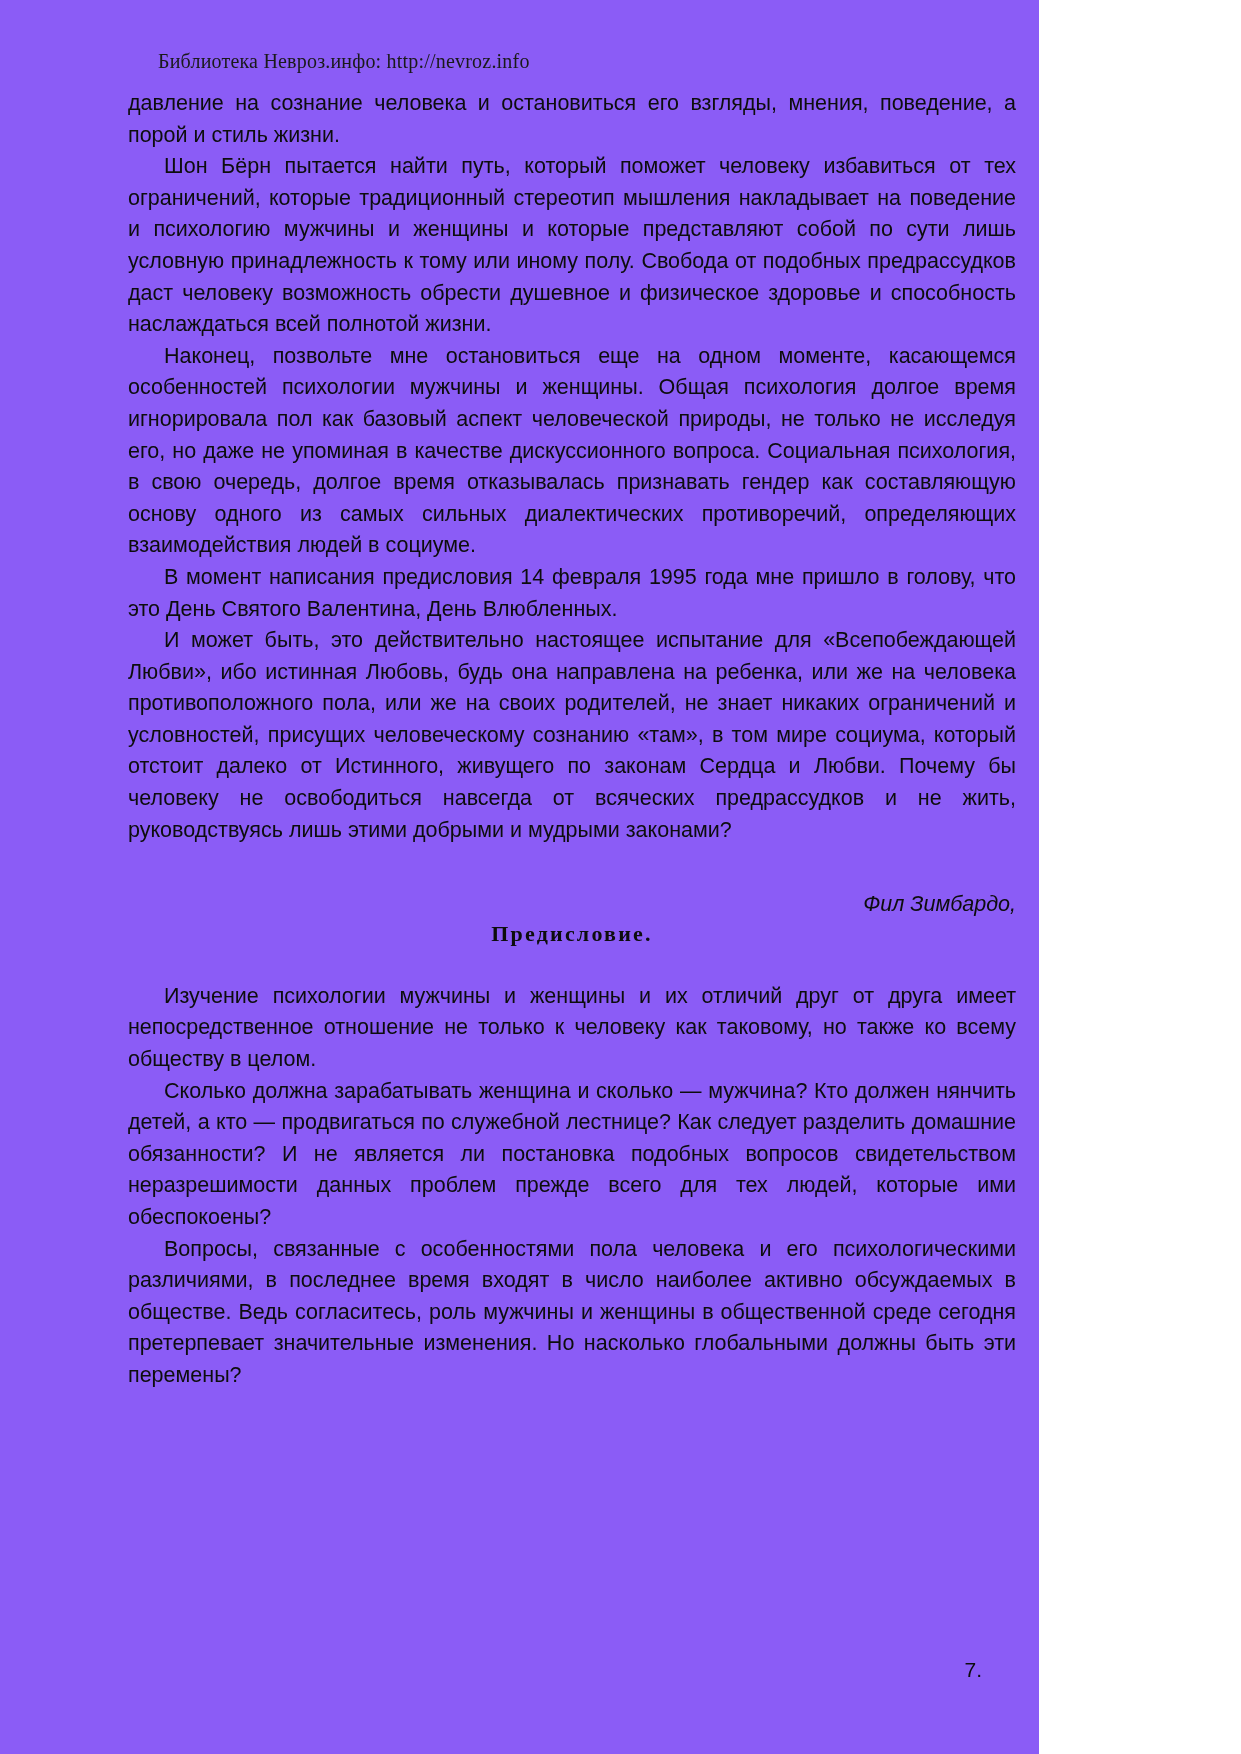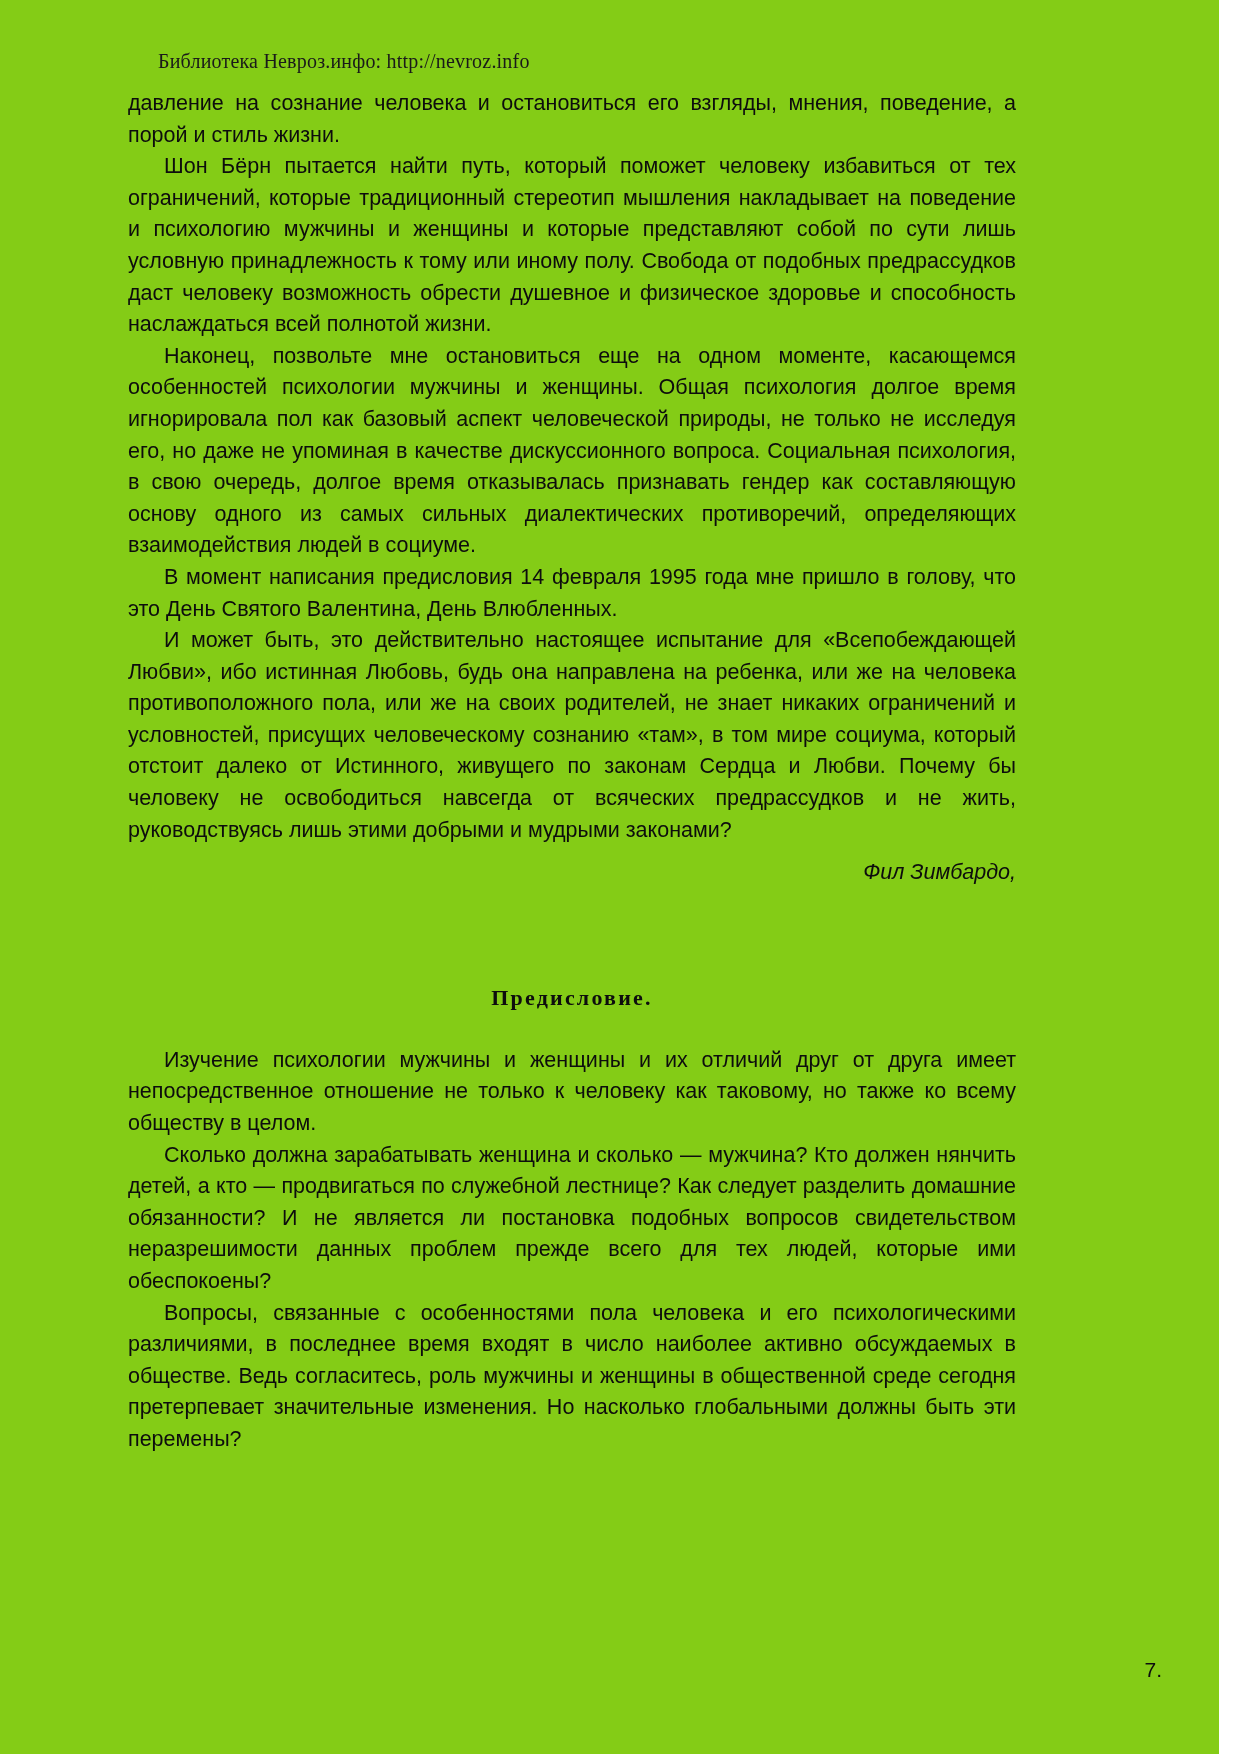--- a/index.html
+++ b/index.html
@@ -2,23 +2,23 @@
 <html><head>
 <meta charset="utf-8">
 <style>
   html, body {
     margin: 0;
     padding: 0;
     background: #ffffff;
   }
   .page {
     position: relative;
-    width: 1219px;
+    width: 1039px;
     height: 1754px;
-    background: #84cc16;
+    background: #8b5cf6;
     box-sizing: border-box;
     overflow: hidden;
   }
   .header {
     position: absolute;
     left: 158px;
     top: 50px;
     font-family: "Liberation Serif", "DejaVu Serif", serif;
     font-size: 20px;
     color: #1a1a1a;
@@ -39,30 +39,29 @@
     color: #0d0d0d;
     text-align: justify;
     text-indent: 36px;
     -webkit-hyphens: none;
     hyphens: none;
   }
   p.body-par.no-indent {
     text-indent: 0;
   }
   .signature {
-    margin-top: 11px;
+    margin-top: 43px;
     font-family: "Liberation Sans", "DejaVu Sans", sans-serif;
     font-style: italic;
     font-size: 21.5px;
     line-height: 31.6px;
     color: #0d0d0d;
     text-align: right;
   }
   .section-heading {
-    margin-top: 96px;
     margin-bottom: 0;
     text-align: center;
     font-family: "Liberation Serif", "DejaVu Serif", serif;
     font-weight: bold;
     font-size: 22px;
     letter-spacing: 2.2px;
     color: #0d0d0d;
   }
   .gap-after-heading {
     height: 34px;

